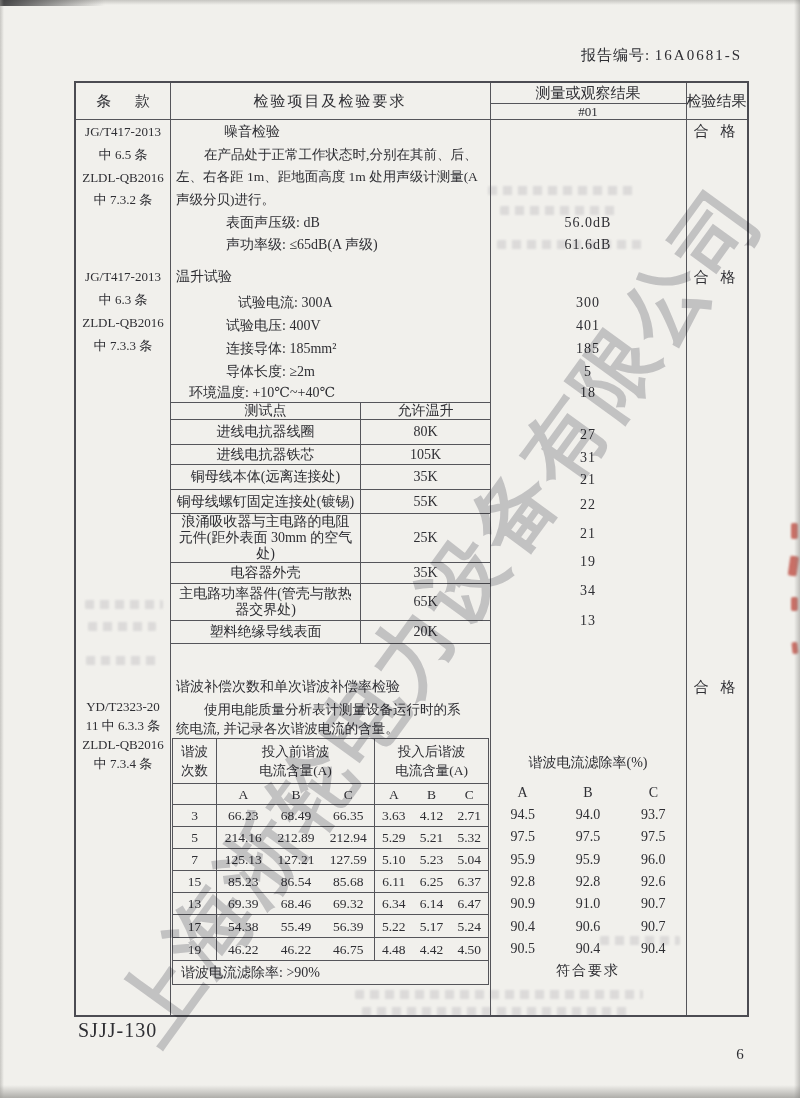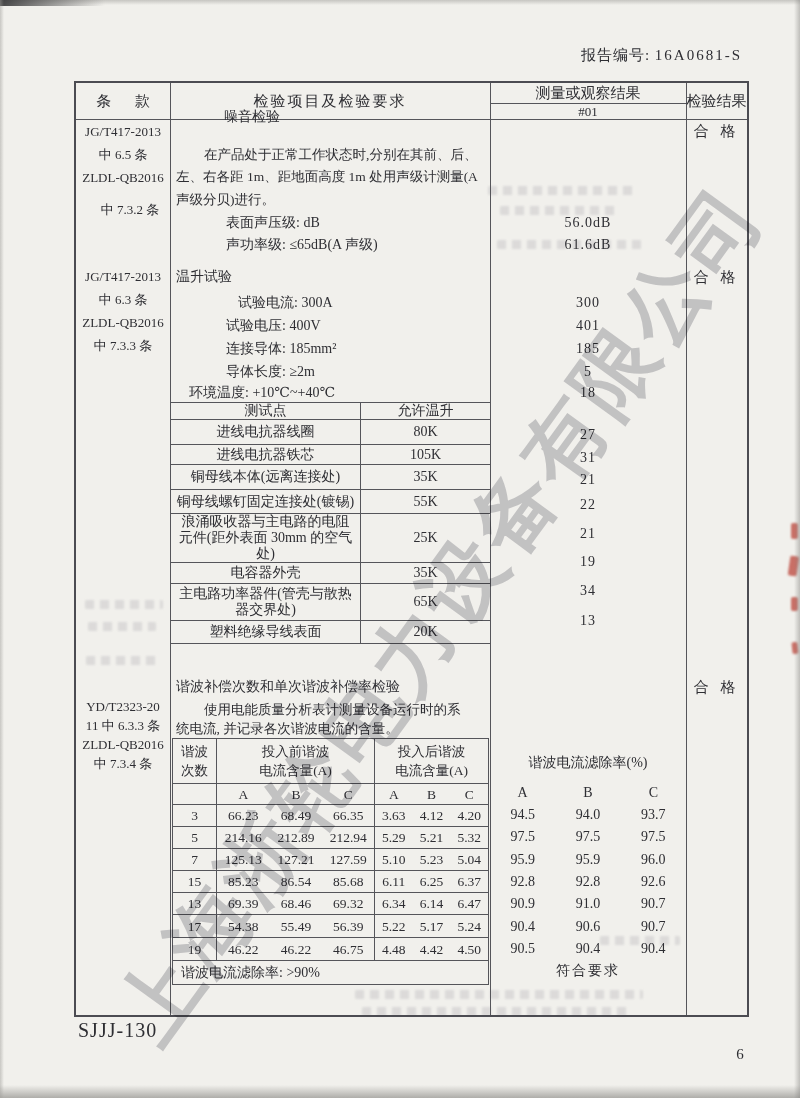--- a/index.html
+++ b/index.html
@@ -99,24 +99,24 @@
 
     <div class="hd" style="left:0;width:94px;top:8px;letter-spacing:10px;text-indent:10px;">条 款</div>
     <div class="hd" style="left:94px;width:320px;top:8px;letter-spacing:2px;">检验项目及检验要求</div>
     <div class="hd" style="left:414px;width:196px;top:0;">测量或观察结果</div>
     <div class="hd" style="left:414px;width:196px;top:19px;font-size:13px;">#01</div>
     <div class="hd" style="left:610px;width:61px;top:8px;">检验结果</div>
 
     <div class="t c1" style="top:39px;">JG/T417-2013</div>
     <div class="t c1" style="top:62px;">中 6.5 条</div>
     <div class="t c1" style="top:85px;">ZLDL-QB2016</div>
-    <div class="t c1" style="top:117px;margin-left:7px;">中 7.3.2 条</div>
+    <div class="t c1" style="top:107px;">中 7.3.2 条</div>
     <div class="t verdict" style="top:38px;">合 格</div>
 
-    <div class="t" style="left:100px;top:24px;padding-left:48px;">噪音检验</div>
+    <div class="t" style="left:100px;top:39px;padding-left:48px;">噪音检验</div>
     <div class="t para" style="left:128px;top:62px;">在产品处于正常工作状态时,分别在其前、后、</div>
     <div class="t para" style="left:100px;top:84px;">左、右各距 1m、距地面高度 1m 处用声级计测量(A</div>
     <div class="t para" style="left:100px;top:107px;">声级分贝)进行。</div>
     <div class="t" style="left:150px;top:130px;">表面声压级: dB</div>
     <div class="t" style="left:150px;top:152px;">声功率级: ≤65dB(A 声级)</div>
     <div class="t res" style="top:130px;">56.0dB</div>
     <div class="t res" style="top:152px;">61.6dB</div>
 
     <div class="t c1" style="top:184px;">JG/T417-2013</div>
     <div class="t c1" style="top:207px;">中 6.3 条</div>
@@ -229,21 +229,21 @@
         </tr>
       </thead>
       <tbody>
           <tr>
             <td>3</td>
             <td class="sepL">66.23</td>
             <td>68.49</td>
             <td>66.35</td>
             <td class="sepL">3.63</td>
             <td>4.12</td>
-            <td>4.20</td>
+            <td>2.71</td>
           </tr>
           <tr>
             <td>5</td>
             <td class="sepL">214.16</td>
             <td>212.89</td>
             <td>212.94</td>
             <td class="sepL">5.29</td>
             <td>5.21</td>
             <td>5.32</td>
           </tr>

